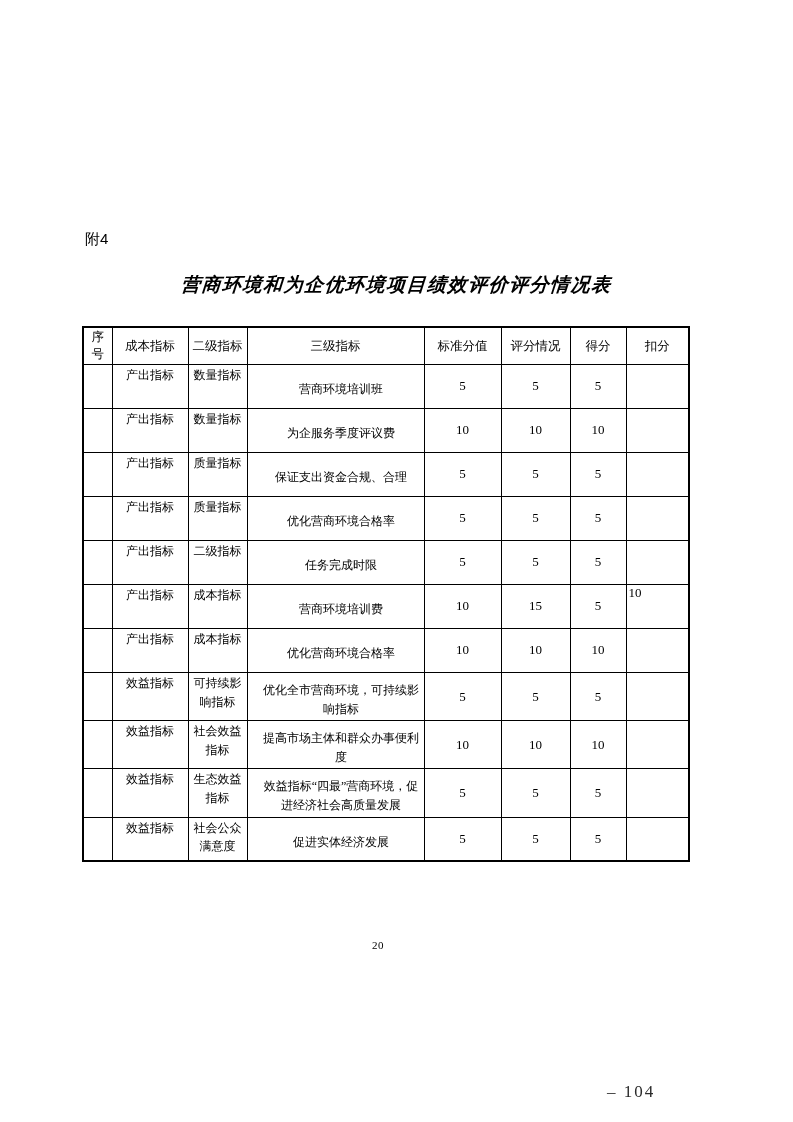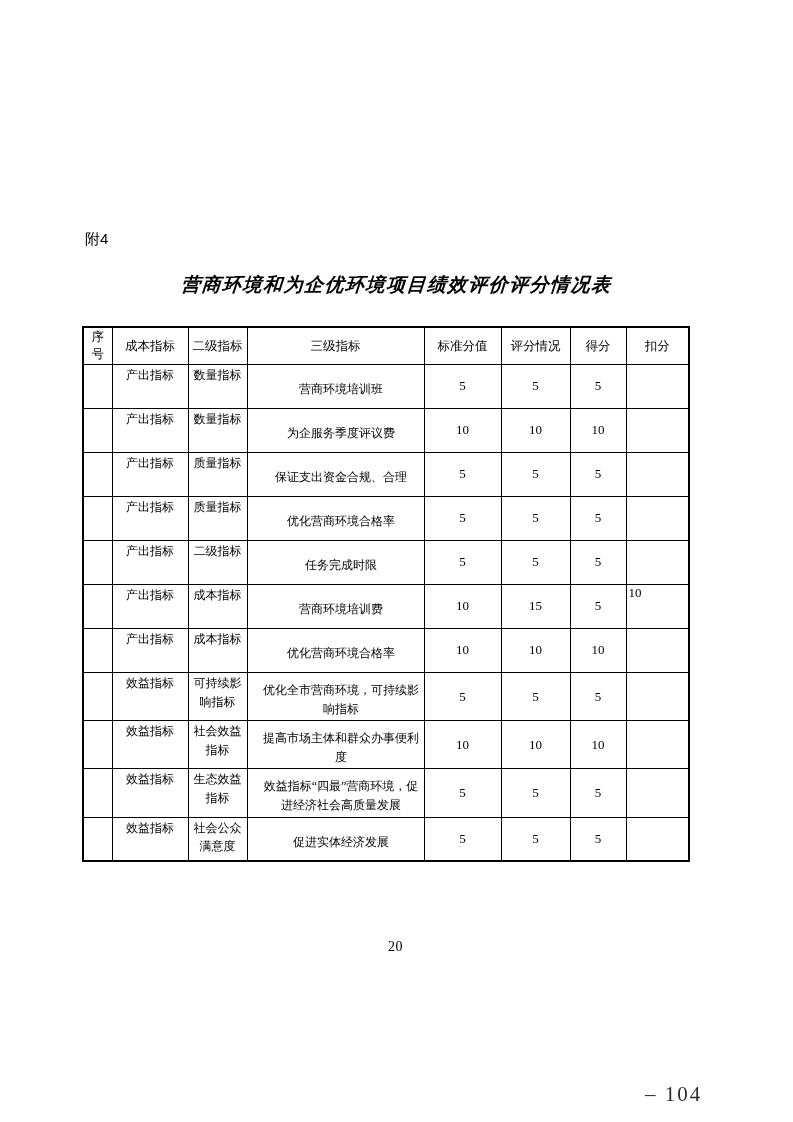--- a/index.html
+++ b/index.html
@@ -71,30 +71,30 @@
   td.c-seq        { text-align: center; vertical-align: middle; }
   td.c-level1,
   td.c-level2     { text-align: center; vertical-align: top; }
   td.c-level3     { text-align: center; vertical-align: middle; padding-top: 8px; padding-bottom: 2px; padding-left: 14px; }
   td.c-standard,
   td.c-scoring,
   td.c-score      { text-align: center; vertical-align: middle; font-size: 13px; }
   td.c-deduction  { text-align: left; vertical-align: top; font-size: 13px; padding: 0 1px 0 2px; line-height: 1.3; }
   .page-number {
     position: absolute;
-    left: 388px;
+    left: 372px;
     top: 916px;
-    font-size: 14px;
+    font-size: 11px;
     letter-spacing: 0.5px;
   }
   .footer-page-number {
     position: absolute;
-    left: 645px;
+    left: 607px;
     top: 1059px;
-    font-size: 21px;
+    font-size: 17px;
     color: #2b2b2b;
     letter-spacing: 2px;
   }
 </style>
 </head>
 <body>
 
 <div class="page">
 
   <div class="attachment-label">附4</div>

